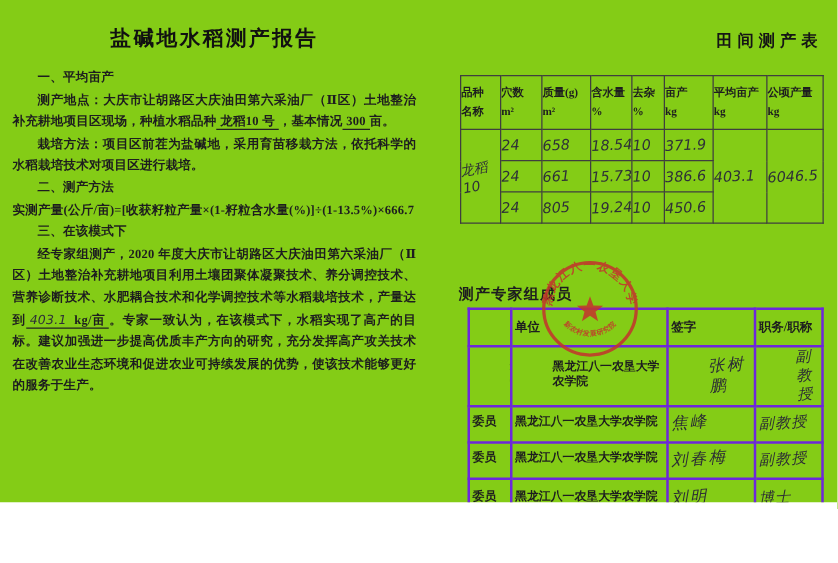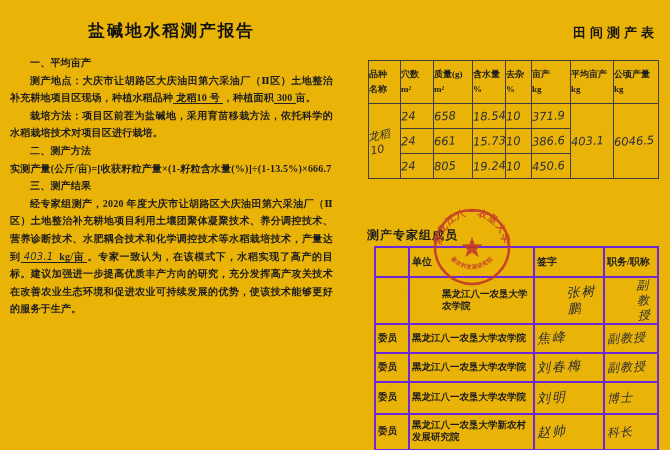--- a/index.html
+++ b/index.html
@@ -1,17 +1,17 @@
 <!DOCTYPE html>
 <html><head>
 <meta charset="utf-8">
 <style>
   html,body{margin:0;padding:0;background:#ffffff;}
   #canvas{
-    position:relative;width:670px;height:450px;background:#eab308;overflow:hidden;
+    position:relative;width:670px;height:402px;background:#84cc16;overflow:hidden;
     font-family:"Liberation Serif","DejaVu Serif",serif;color:#1d1d1f;
   }
   
   .page-left{position:absolute;left:10px;top:20px;width:323px;}
   .rtitle{
     margin:0 0 12px 0;text-align:center;font-size:16.5px;font-weight:bold;
     letter-spacing:2px;color:#111;
   }
   .body p{margin:0;font-size:10px;font-weight:bold;line-height:17.6px;
     text-align:justify;letter-spacing:.2px;}
@@ -52,25 +52,25 @@
 </style>
 </head>
 <body>
 
 <div id="canvas">
 
   <div class="page-left">
     <h1 class="rtitle">盐碱地水稻测产报告</h1>
     <div class="body">
       <p class="sechead">一、平均亩产</p>
-      <p class="ind"><span>测产地点：</span><span>大庆市让胡路区大庆油田第六采油厂（Ⅱ区）土地整治补充耕地项目区现场，种植水稻品种</span><span class="fill">龙稻10 号</span><span>，种植面积</span><span class="fill">300</span><span>亩。</span></p>
+      <p class="ind"><span>测产地点：</span><span>大庆市让胡路区大庆油田第六采油厂（Ⅱ区）土地整治补充耕地项目区现场，种植水稻品种</span><span class="fill">龙稻10 号</span><span>，基本情况</span><span class="fill">300</span><span>亩。</span></p>
       <p class="ind"><span>栽培方法：</span><span>项目区前茬为盐碱地，采用育苗移栽方法，依托科学的水稻栽培技术对项目区进行栽培。</span></p>
       <p class="sechead">二、测产方法</p>
       <p class="formula">实测产量(公斤/亩)=[收获籽粒产量×(1-籽粒含水量(%)]÷(1-13.5%)×666.7</p>
-      <p class="sechead">三、测产结果</p>
+      <p class="sechead">三、在该模式下</p>
       <p class="ind"><span>经专家组测产，2020 年度大庆市让胡路区大庆油田第六采油厂（Ⅱ区）土地整治补充耕地项目利用土壤团聚体凝聚技术、养分调控技术、营养诊断技术、水肥耦合技术和化学调控技术等水稻栽培技术，产量达到</span><span class="fill hwink">403.1</span><span class="fill">kg/亩</span><span>。专家一致认为，在该模式下，水稻实现了高产的目标。建议加强进一步提高优质丰产方向的研究，充分发挥高产攻关技术在改善农业生态环境和促进农业可持续发展的优势，使该技术能够更好的服务于生产。</span></p>
     </div>
   </div>
 
   <h2 class="ft-title">田间测产表</h2>
 
   <table class="field">
     <colgroup>
       <col style="width:32px">
         <col style="width:33px">

